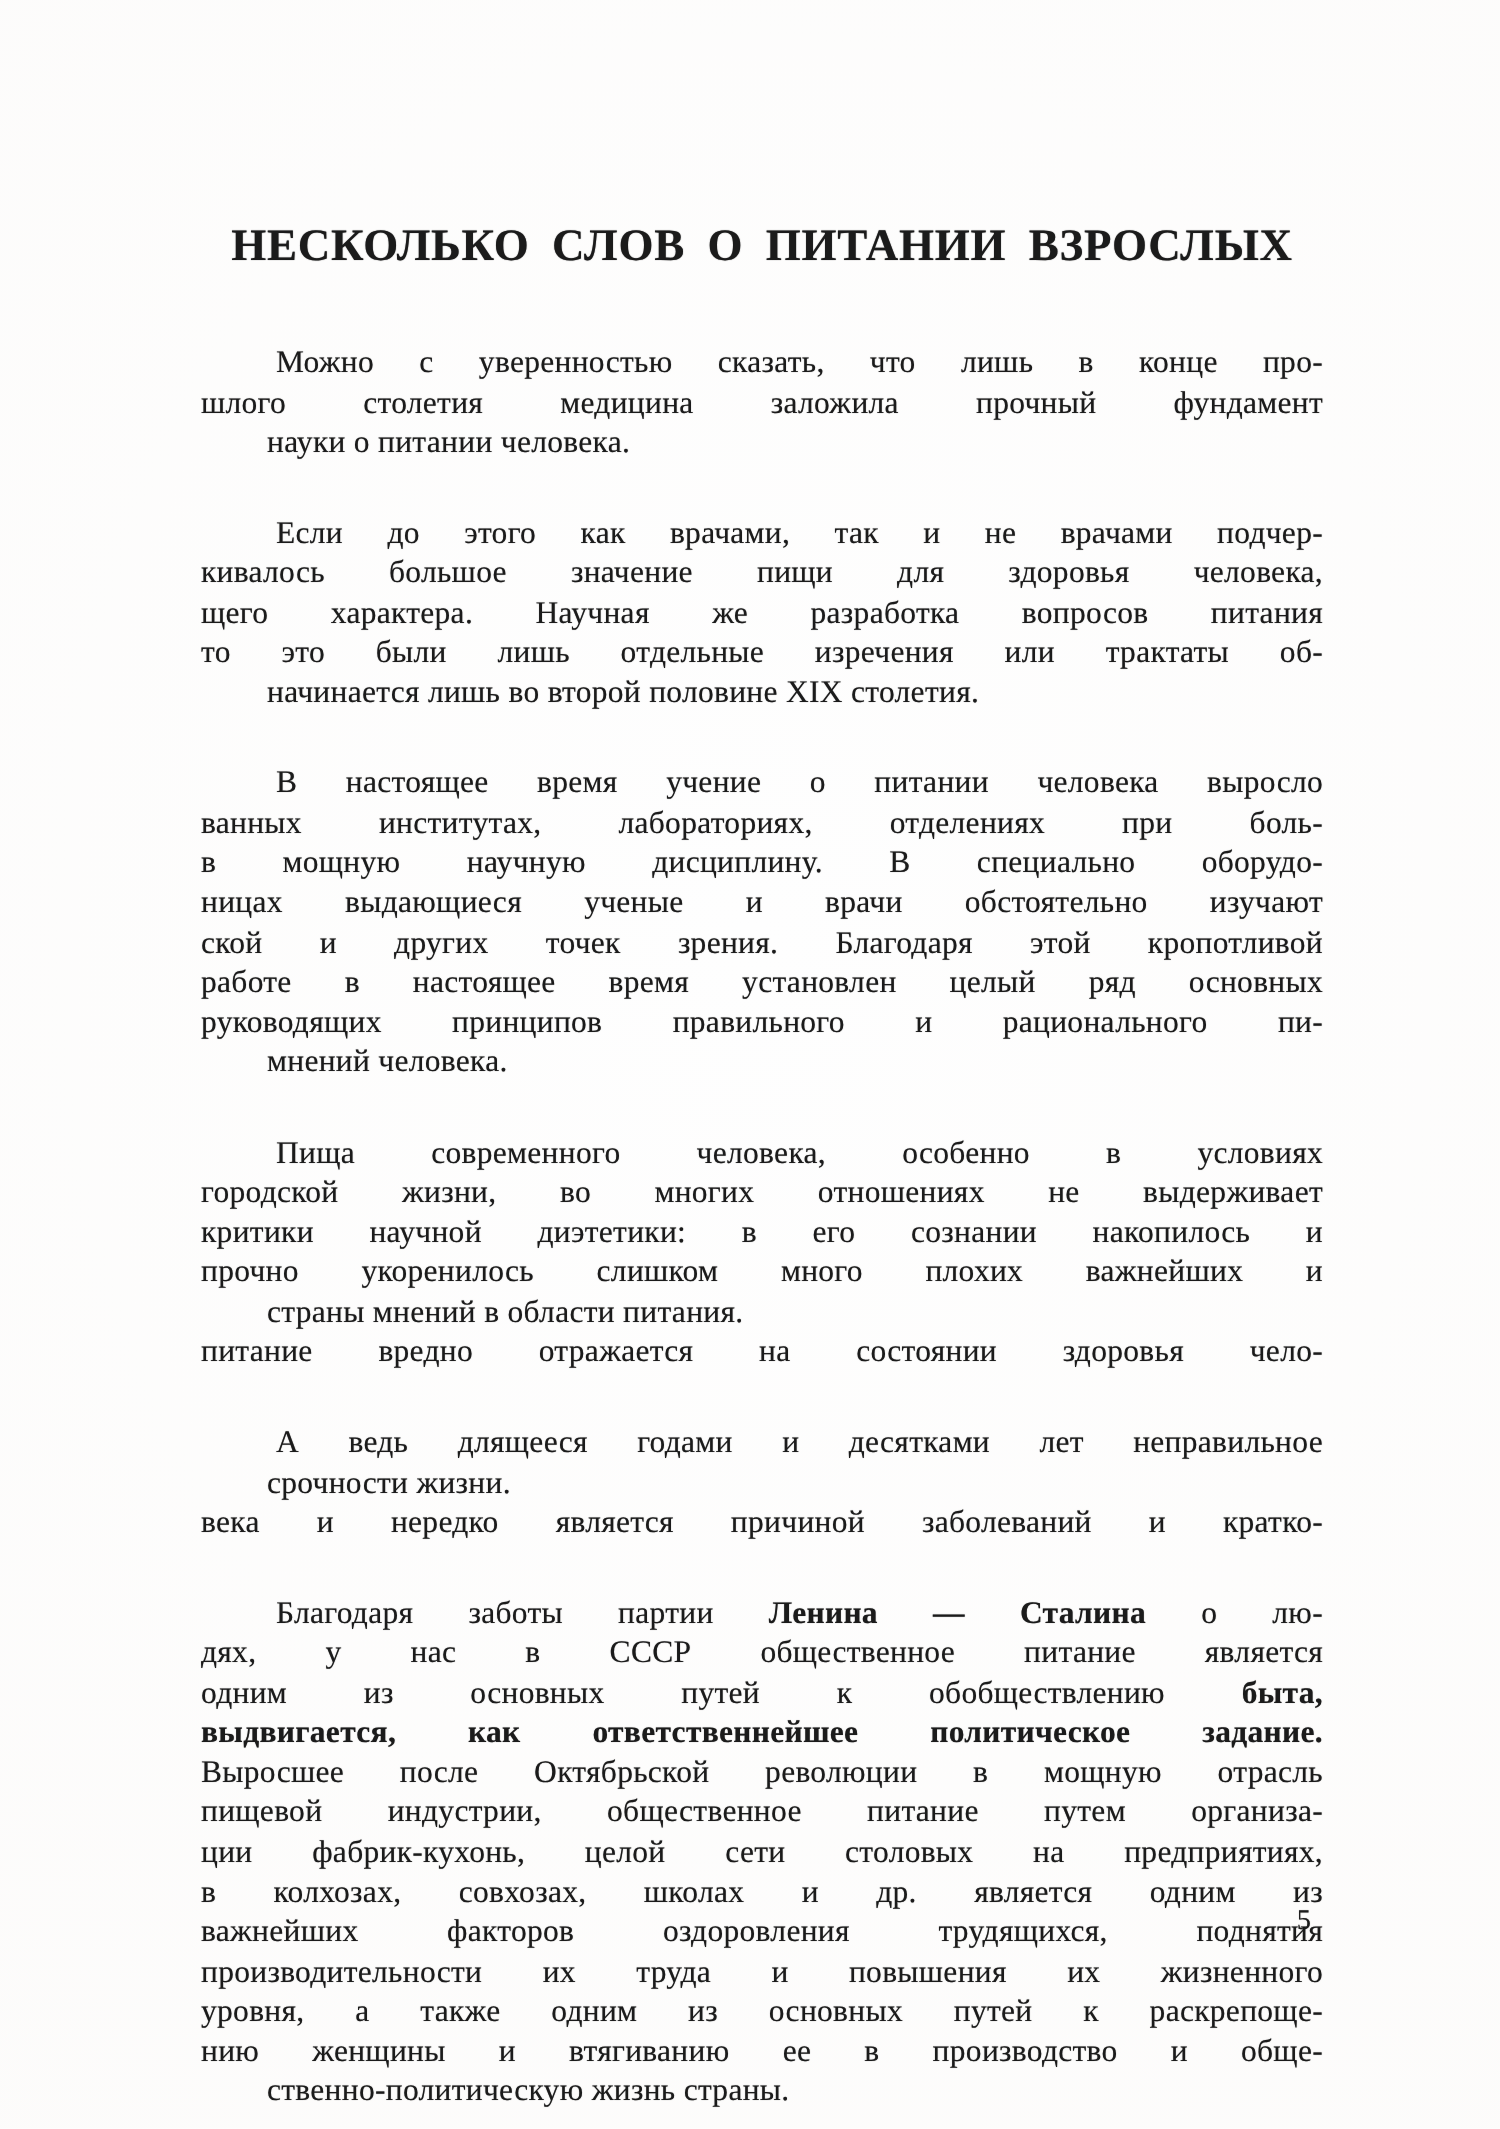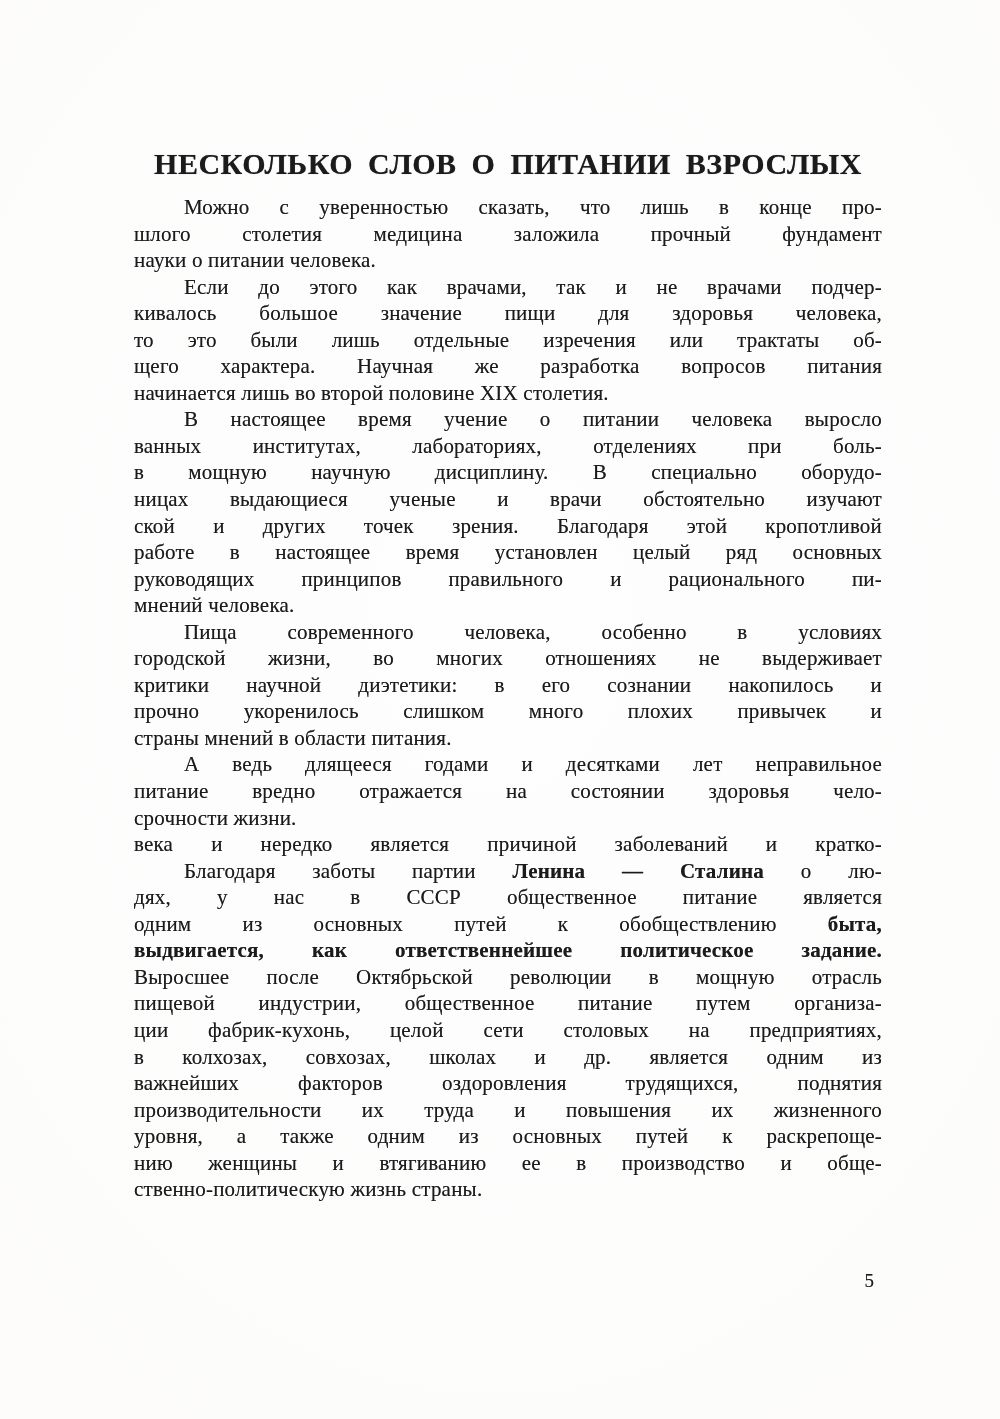--- a/index.html
+++ b/index.html
@@ -39,22 +39,22 @@
     letter-spacing: 0.2px;
     text-shadow: 0 0 0.6px rgba(20,20,20,0.55);
   }
 
   .line {
     height: 26.55px;
     text-align: justify;
     text-align-last: justify;
     white-space: nowrap;
   }
-  .line.first { padding-left: 50px; }
-  .line.last  { text-align-last: left; }
+  .line.first { padding-left: 50px; margin-top: 34px; }
+  .line.last  { text-align-last: left; margin-left: 44px; }
 
   .b { font-weight: bold; font-family: Liberation Serif, serif; }
 
   .page-number {
     position: absolute;
     top: 1270px;
     left: 134px;
     width: 740px;
     text-align: right;
     font-size: 19px;
@@ -69,44 +69,44 @@
 
   <div class="body-text">
       <div>
         <div class="line first"><span>Можно с уверенностью сказать, что лишь в конце про-</span></div>
         <div class="line"><span>шлого столетия медицина заложила прочный фундамент</span></div>
         <div class="line last"><span>науки о питании человека.</span></div>
       </div>
       <div>
         <div class="line first"><span>Если до этого как врачами, так и не врачами подчер-</span></div>
         <div class="line"><span>кивалось большое значение пищи для здоровья человека,</span></div>
+        <div class="line"><span>щего характера. Научная же разработка вопросов питания</span></div>
         <div class="line"><span>то это были лишь отдельные изречения или трактаты об-</span></div>
-        <div class="line"><span>щего характера. Научная же разработка вопросов питания</span></div>
         <div class="line last"><span>начинается лишь во второй половине XIX столетия.</span></div>
       </div>
       <div>
         <div class="line first"><span>В настоящее время учение о питании человека выросло</span></div>
         <div class="line"><span>ванных институтах, лабораториях, отделениях при боль-</span></div>
         <div class="line"><span>в мощную научную дисциплину. В специально оборудо-</span></div>
         <div class="line"><span>ницах выдающиеся ученые и врачи обстоятельно изучают</span></div>
         <div class="line"><span>ской и других точек зрения. Благодаря этой кропотливой</span></div>
         <div class="line"><span>работе в настоящее время установлен целый ряд основных</span></div>
         <div class="line"><span>руководящих принципов правильного и рационального пи-</span></div>
         <div class="line last"><span>мнений человека.</span></div>
       </div>
       <div>
         <div class="line first"><span>Пища современного человека, особенно в условиях</span></div>
         <div class="line"><span>городской жизни, во многих отношениях не выдерживает</span></div>
         <div class="line"><span>критики научной диэтетики: в его сознании накопилось и</span></div>
-        <div class="line"><span>прочно укоренилось слишком много плохих привычек и</span></div>
+        <div class="line"><span>прочно укоренилось слишком много плохих важнейших и</span></div>
         <div class="line last"><span>страны мнений в области питания.</span></div>
       </div>
       <div>
+        <div class="line"><span>питание вредно отражается на состоянии здоровья чело-</span></div>
         <div class="line first"><span>А ведь длящееся годами и десятками лет неправильное</span></div>
-        <div class="line"><span>питание вредно отражается на состоянии здоровья чело-</span></div>
         <div class="line last"><span>срочности жизни.</span></div>
         <div class="line"><span>века и нередко является причиной заболеваний и кратко-</span></div>
       </div>
       <div>
         <div class="line first"><span>Благодаря заботы партии </span><span class="b">Ленина — Сталина</span><span> о лю-</span></div>
         <div class="line"><span>дях, у нас в СССР общественное питание является</span></div>
         <div class="line"><span>одним из основных путей к обобществлению </span><span class="b">быта,</span></div>
         <div class="line"><span class="b">выдвигается, как ответственнейшее политическое задание.</span></div>
         <div class="line"><span>Выросшее после Октябрьской революции в мощную отрасль</span></div>
         <div class="line"><span>пищевой индустрии, общественное питание путем организа-</span></div>

